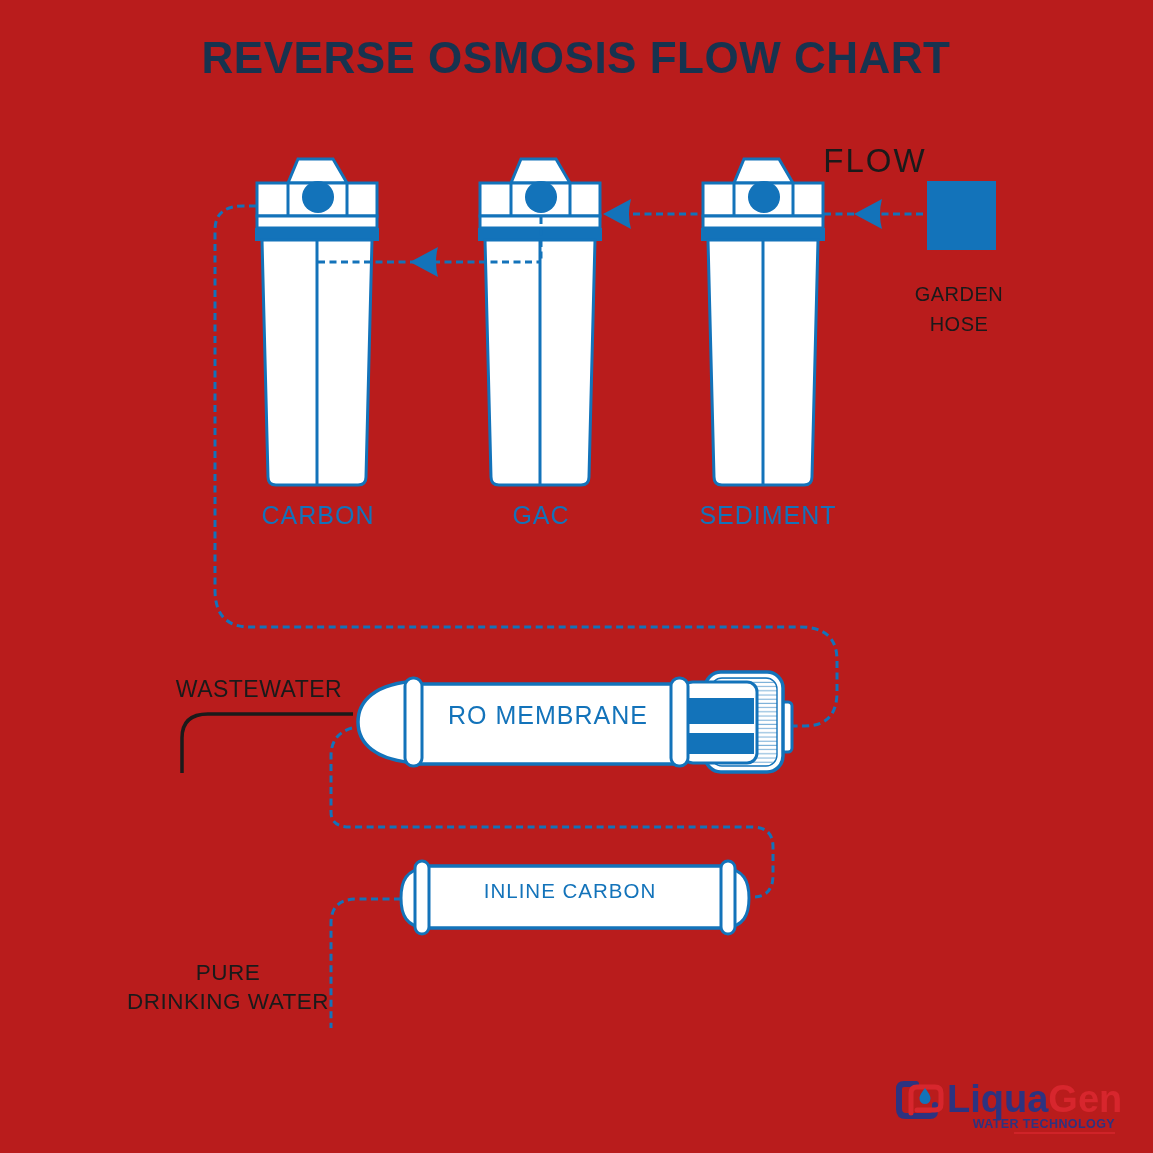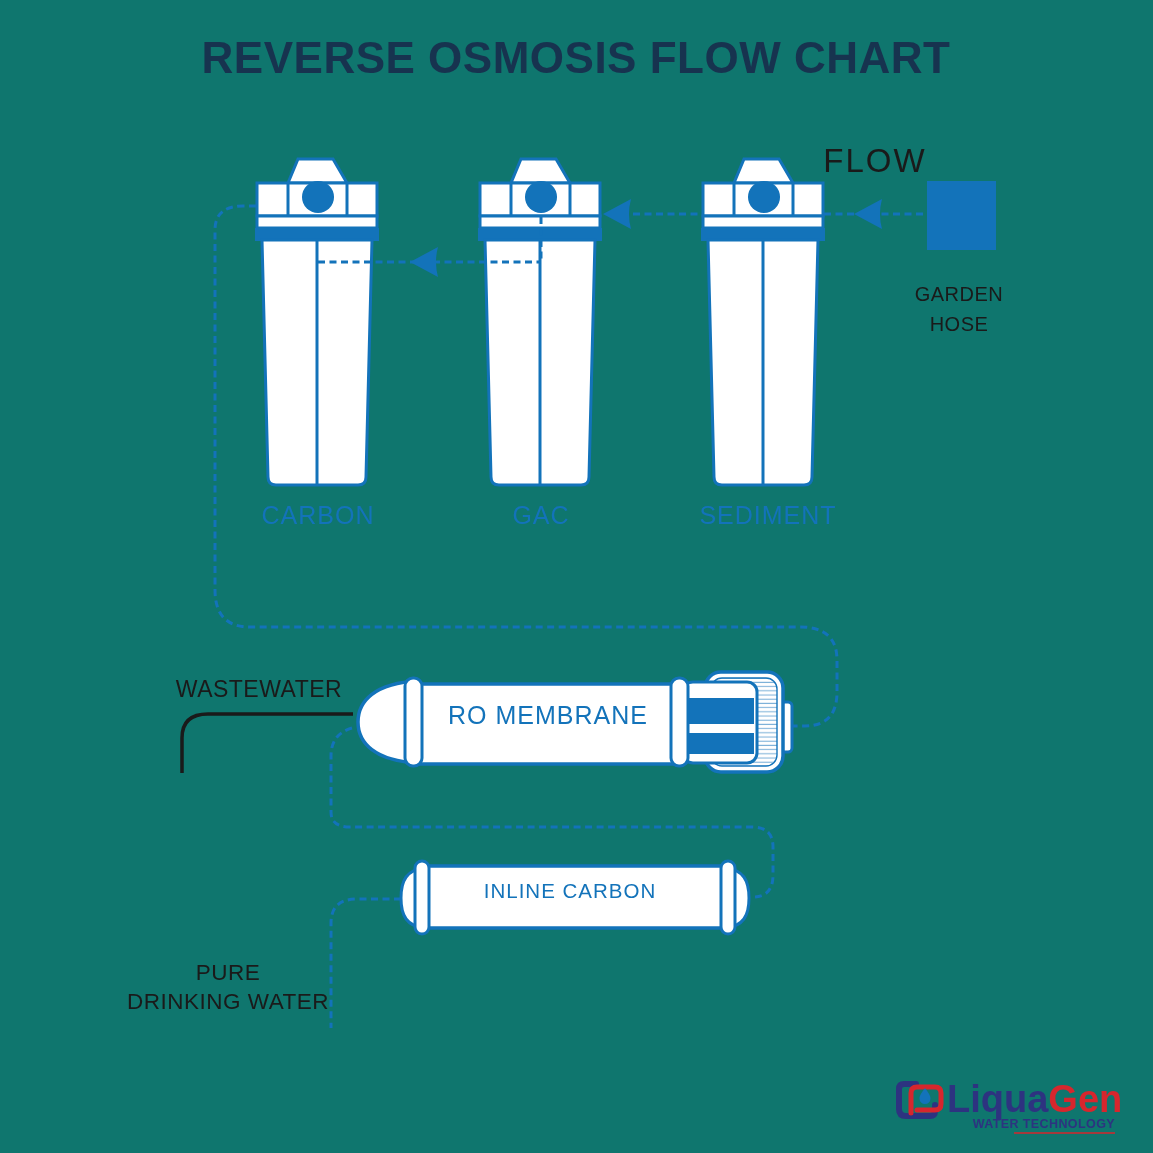--- a/index.html
+++ b/index.html
@@ -1,16 +1,16 @@
 <!DOCTYPE html>
 <html><head>
 <meta charset="utf-8">
 <style>
   html,body{margin:0;padding:0;background:#ffffff;}
-  .stage{position:relative;width:1153px;height:1153px;background:#0f766e;overflow:hidden;
+  .stage{position:relative;width:1153px;height:1153px;background:#b91c1c;overflow:hidden;
          font-family:"Liberation Sans", sans-serif;}
   svg text{font-family:"Liberation Sans", sans-serif;}
 </style>
 </head>
 <body>
 
 <div class="stage">
 <svg width="1153" height="1153" viewBox="0 0 1153 1153">
 
   <defs>

